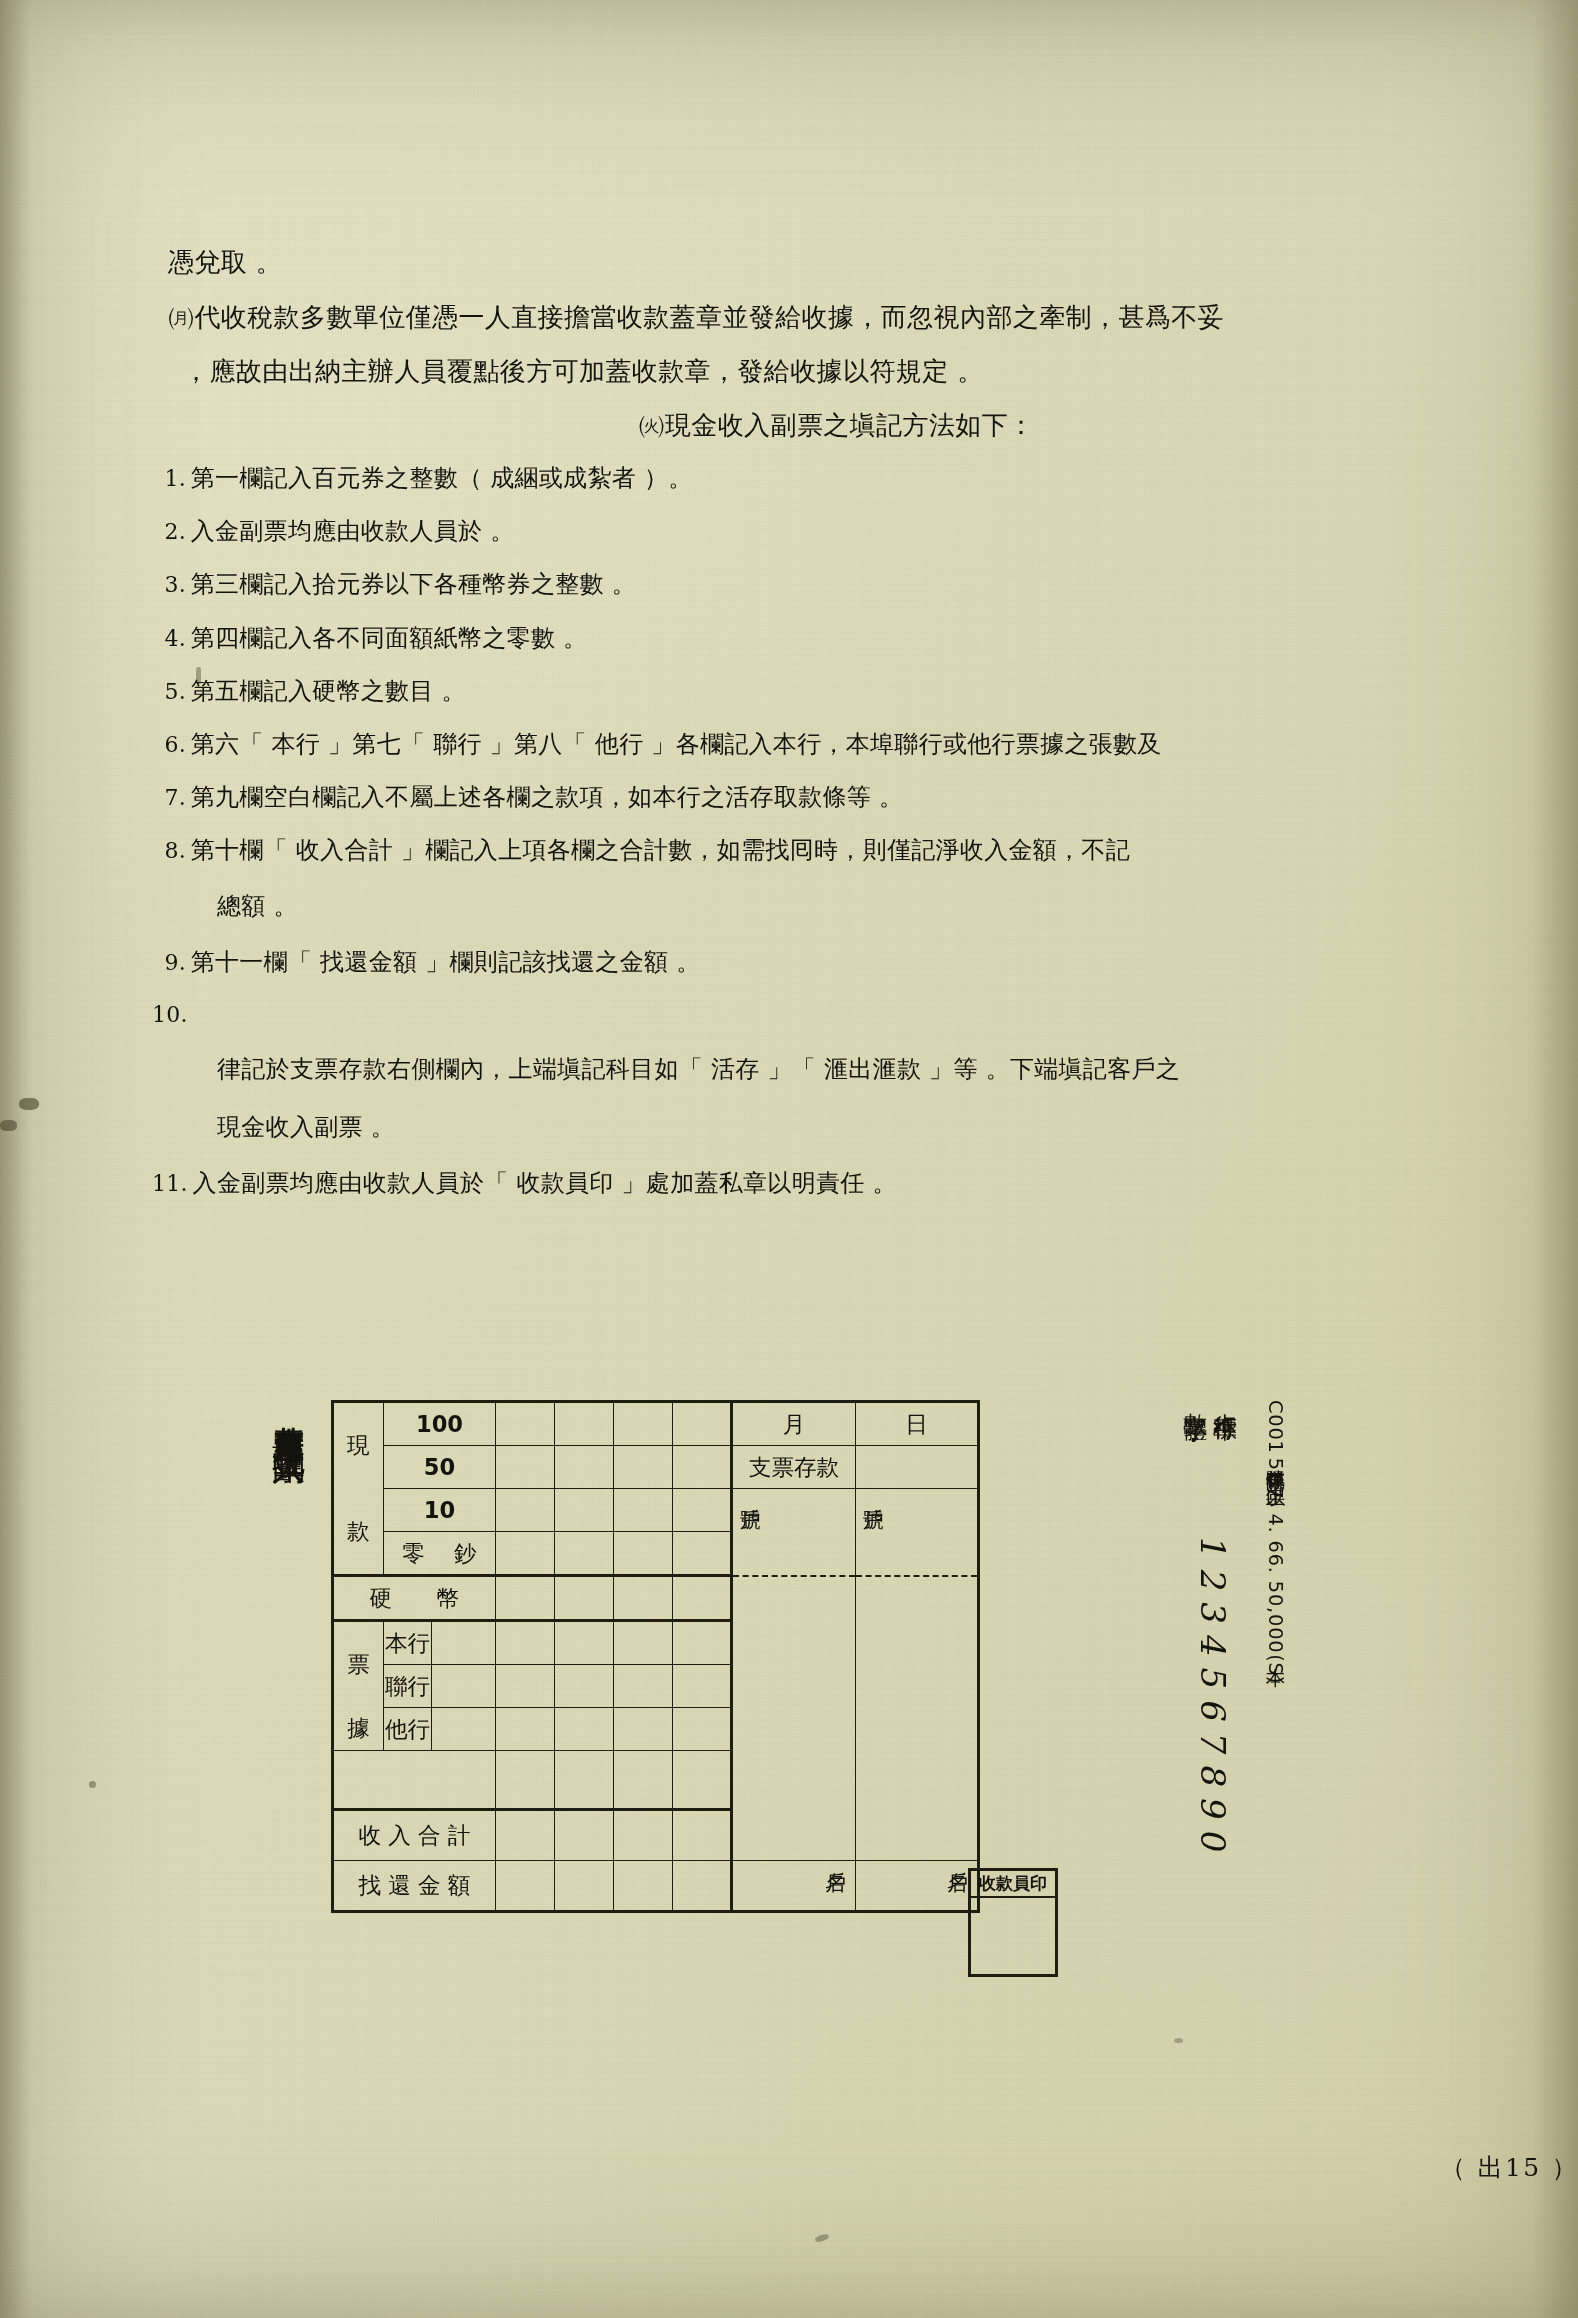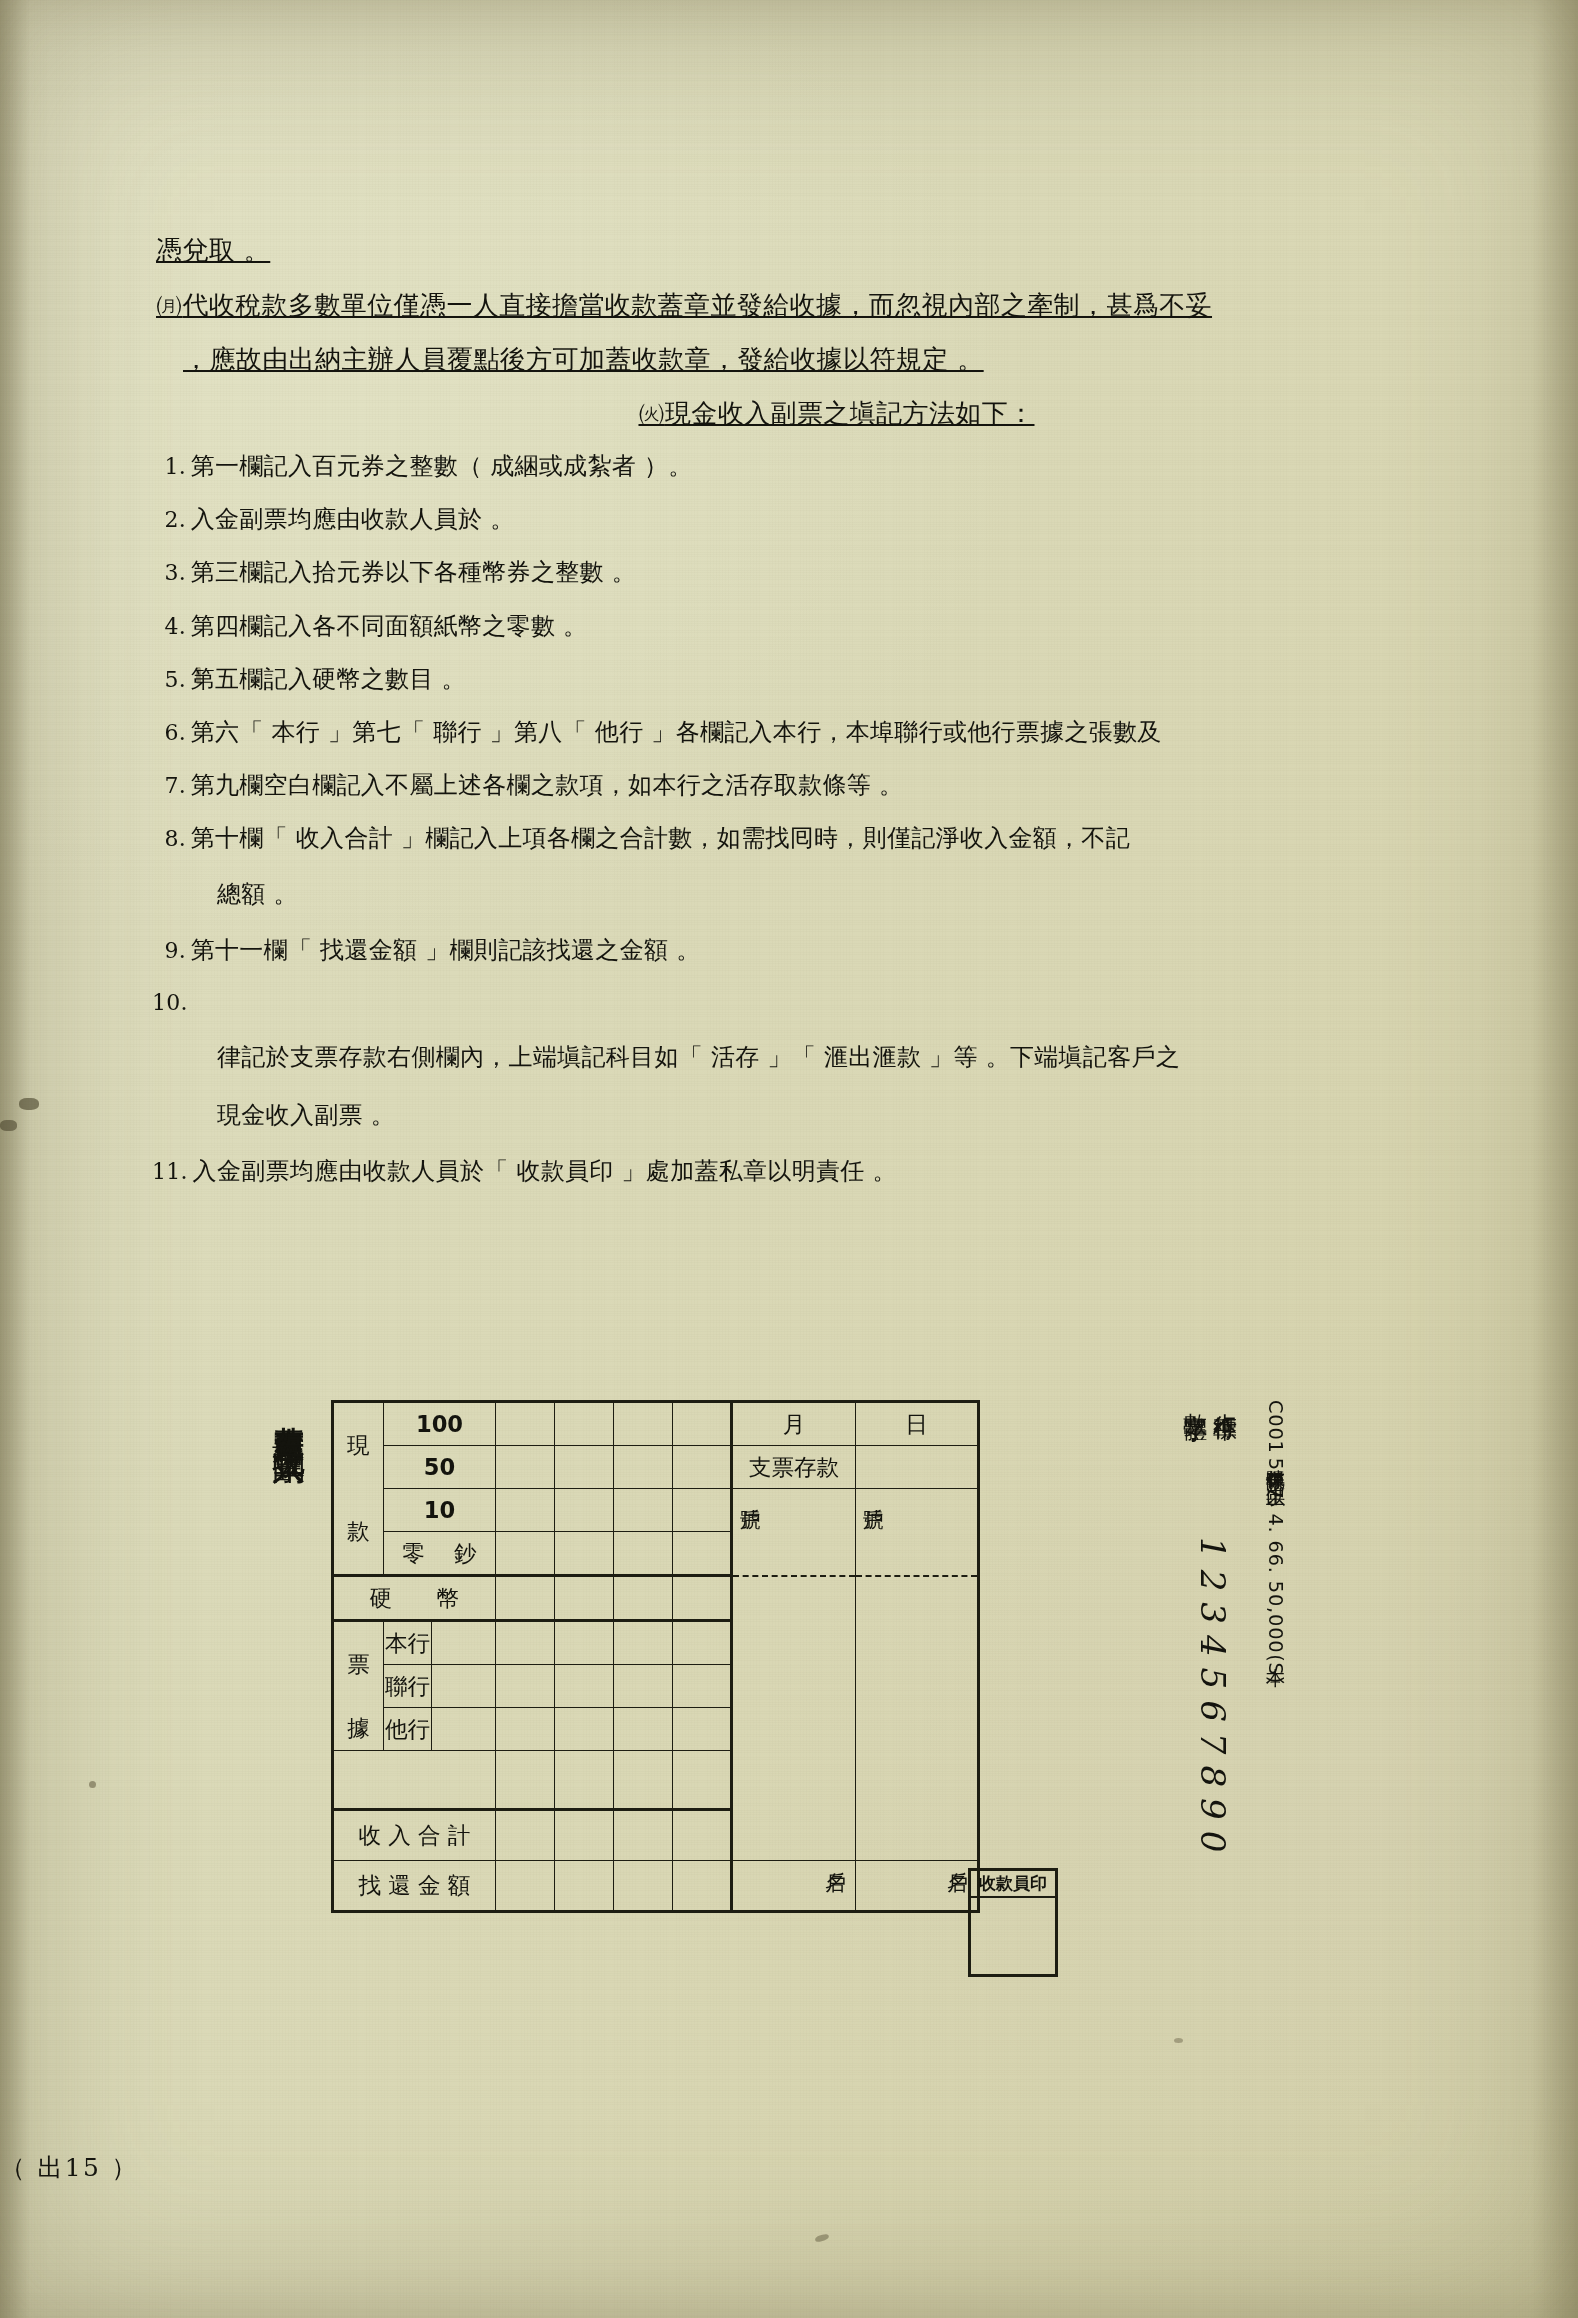--- a/index.html
+++ b/index.html
@@ -43,22 +43,21 @@
   .page{position:absolute;inset:0;}
 
   
   .textblock{
     position:absolute;left:152px;top:233px;width:1369px;
   }
   .para{
     font-size:26px;line-height:1.0;
     letter-spacing:0.4px;
     white-space:nowrap;
-    margin:4px;
-    text-decoration:underline;
+    margin:16px;
   }
   .lead{ margin-bottom:29px; }
   .pline{ display:block;margin-bottom:28px; }
   .pline.ind{ margin-left:31px; }
 
   .numlist{list-style:none;margin:0;padding:0;}
   .numlist li{
     display:block;
     margin:0 0 28px 0;
   }
@@ -172,21 +171,21 @@
     position:absolute;left:1262px;top:1400px;
     writing-mode:vertical-rl;
     font-size:19.4px;
     font-family:"DejaVu Sans","Liberation Sans",sans-serif;
     letter-spacing:0.8px;
     white-space:nowrap;
   }
 
   .footer{
     position:absolute;left:0;right:0;top:2151px;
-    text-align:left;font-size:25px;letter-spacing:2.3px;
+    text-align:right;font-size:25px;letter-spacing:2.3px;
   }
 </style>
 </head>
 <body>
 
 <div class="page">
 
   <div class="paper-tint"></div>
   <div class="grain"></div>
   <div class="edge-dark"></div>

